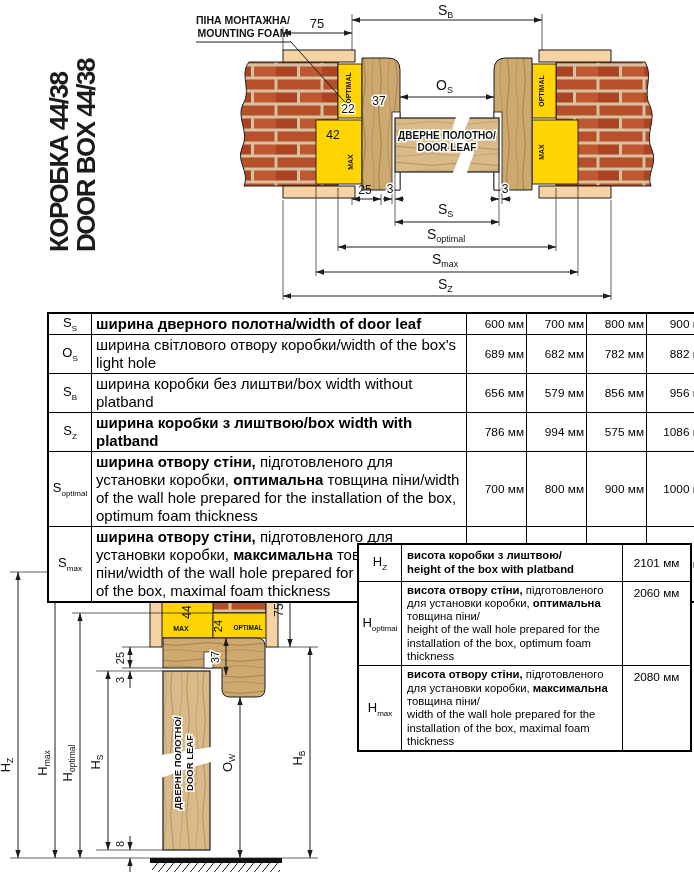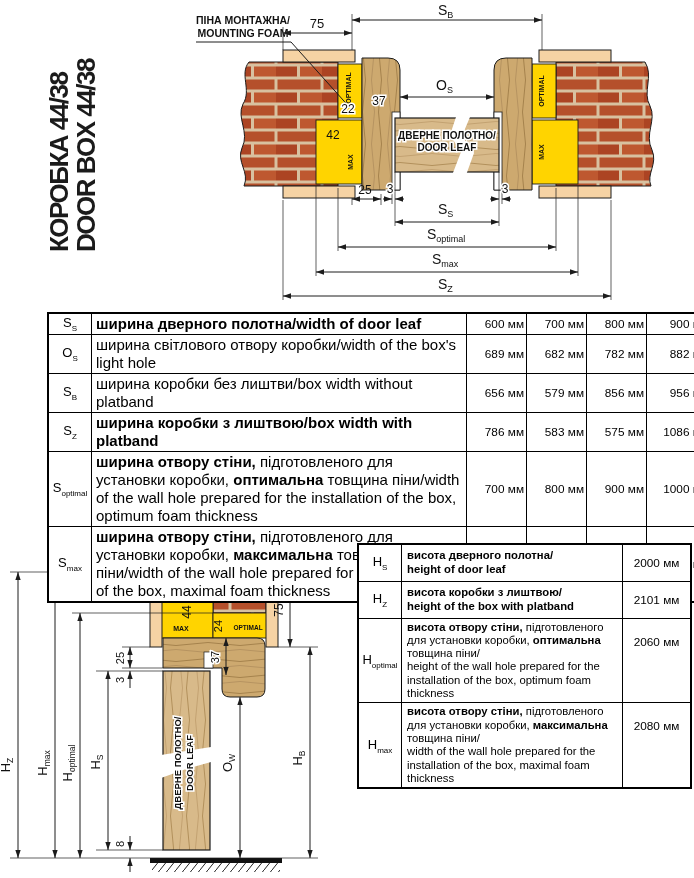--- a/index.html
+++ b/index.html
@@ -22,21 +22,21 @@
   #wtable td.desc{width:366px;font-size:15px;line-height:1.2;}
   #wtable td.val{width:55px;text-align:right;font-size:11.8px;padding:1px 2px;}
   #wtable td.val:last-child{width:60px;}
   #wtable tr:nth-child(-n+4){height:17px;}
   #wtable tr:nth-child(n+5){height:50px;}
   #htable{left:357px;top:543px;width:335px;}
   #htable td.sym{width:40px;text-align:center;font-size:13px;padding:0 1px;}
   #htable td.desc{font-size:11.3px;line-height:1.18;padding:2px 5px;}
   #htable td.val{width:63px;text-align:center;font-size:11.8px;padding:1px 2px;}
   #htable tr:nth-child(-n+4){height:37px;}
-  #htable tr.tall td.val{vertical-align:top;padding-top:16px;}
+  #htable tr.tall td.val{vertical-align:top;padding-top:4px;}
   sub{font-size:8px;}
 </style>
 </head>
 <body>
 
 <div class="page">
 
   <div class="vtitle">
     <div>КОРОБКА 44/38</div>
     <div>DOOR BOX 44/38</div>
@@ -285,21 +285,21 @@
           <td class="desc"><span>ширина коробки без лиштви/box width without platband</span></td>
           <td class="val">656 мм</td>
           <td class="val">579 мм</td>
           <td class="val">856 мм</td>
           <td class="val">956 мм</td>
         </tr>
         <tr>
           <td class="sym"><span>S</span><sub>Z</sub></td>
           <td class="desc"><b>ширина коробки з лиштвою/box width with platband</b></td>
           <td class="val">786 мм</td>
-          <td class="val">583 мм</td>
+          <td class="val">994 мм</td>
           <td class="val">575 мм</td>
           <td class="val">1086 мм</td>
         </tr>
         <tr>
           <td class="sym"><span>S</span><sub>optimal</sub></td>
           <td class="desc"><b>ширина отвору стіни,</b><span> підготовленого для установки коробки, </span><b>оптимальна</b><span> товщина піни/width of the wall hole prepared for the installation of the box, optimum foam thickness</span></td>
           <td class="val">700 мм</td>
           <td class="val">800 мм</td>
           <td class="val">900 мм</td>
           <td class="val">1000 мм</td>
@@ -311,25 +311,20 @@
           <td class="val">840 мм</td>
           <td class="val">510 мм</td>
           <td class="val">1040 мм</td>
         </tr>
       </tbody>
   </table>
 
   <table class="spec" id="htable">
     <tbody>
         <tr>
-          <td class="sym"><span>H</span><sub>S</sub></td>
-          <td class="desc"><b>висота дверного полотна/</b><br><b>height of door leaf</b></td>
-          <td class="val">2000 мм</td>
-        </tr>
-        <tr>
           <td class="sym"><span>H</span><sub>Z</sub></td>
           <td class="desc"><b>висота коробки з лиштвою/</b><br><b>height of the box with platband</b></td>
           <td class="val">2101 мм</td>
         </tr>
         <tr class="tall">
           <td class="sym"><span>H</span><sub>optimal</sub></td>
           <td class="desc"><b>висота отвору стіни,</b><span> підготовленого для установки коробки, </span><b>оптимальна</b><span> товщина піни/</span><br><span>height of the wall hole prepared for the installation of the box, optimum foam thickness</span></td>
           <td class="val">2060 мм</td>
         </tr>
         <tr class="tall">

